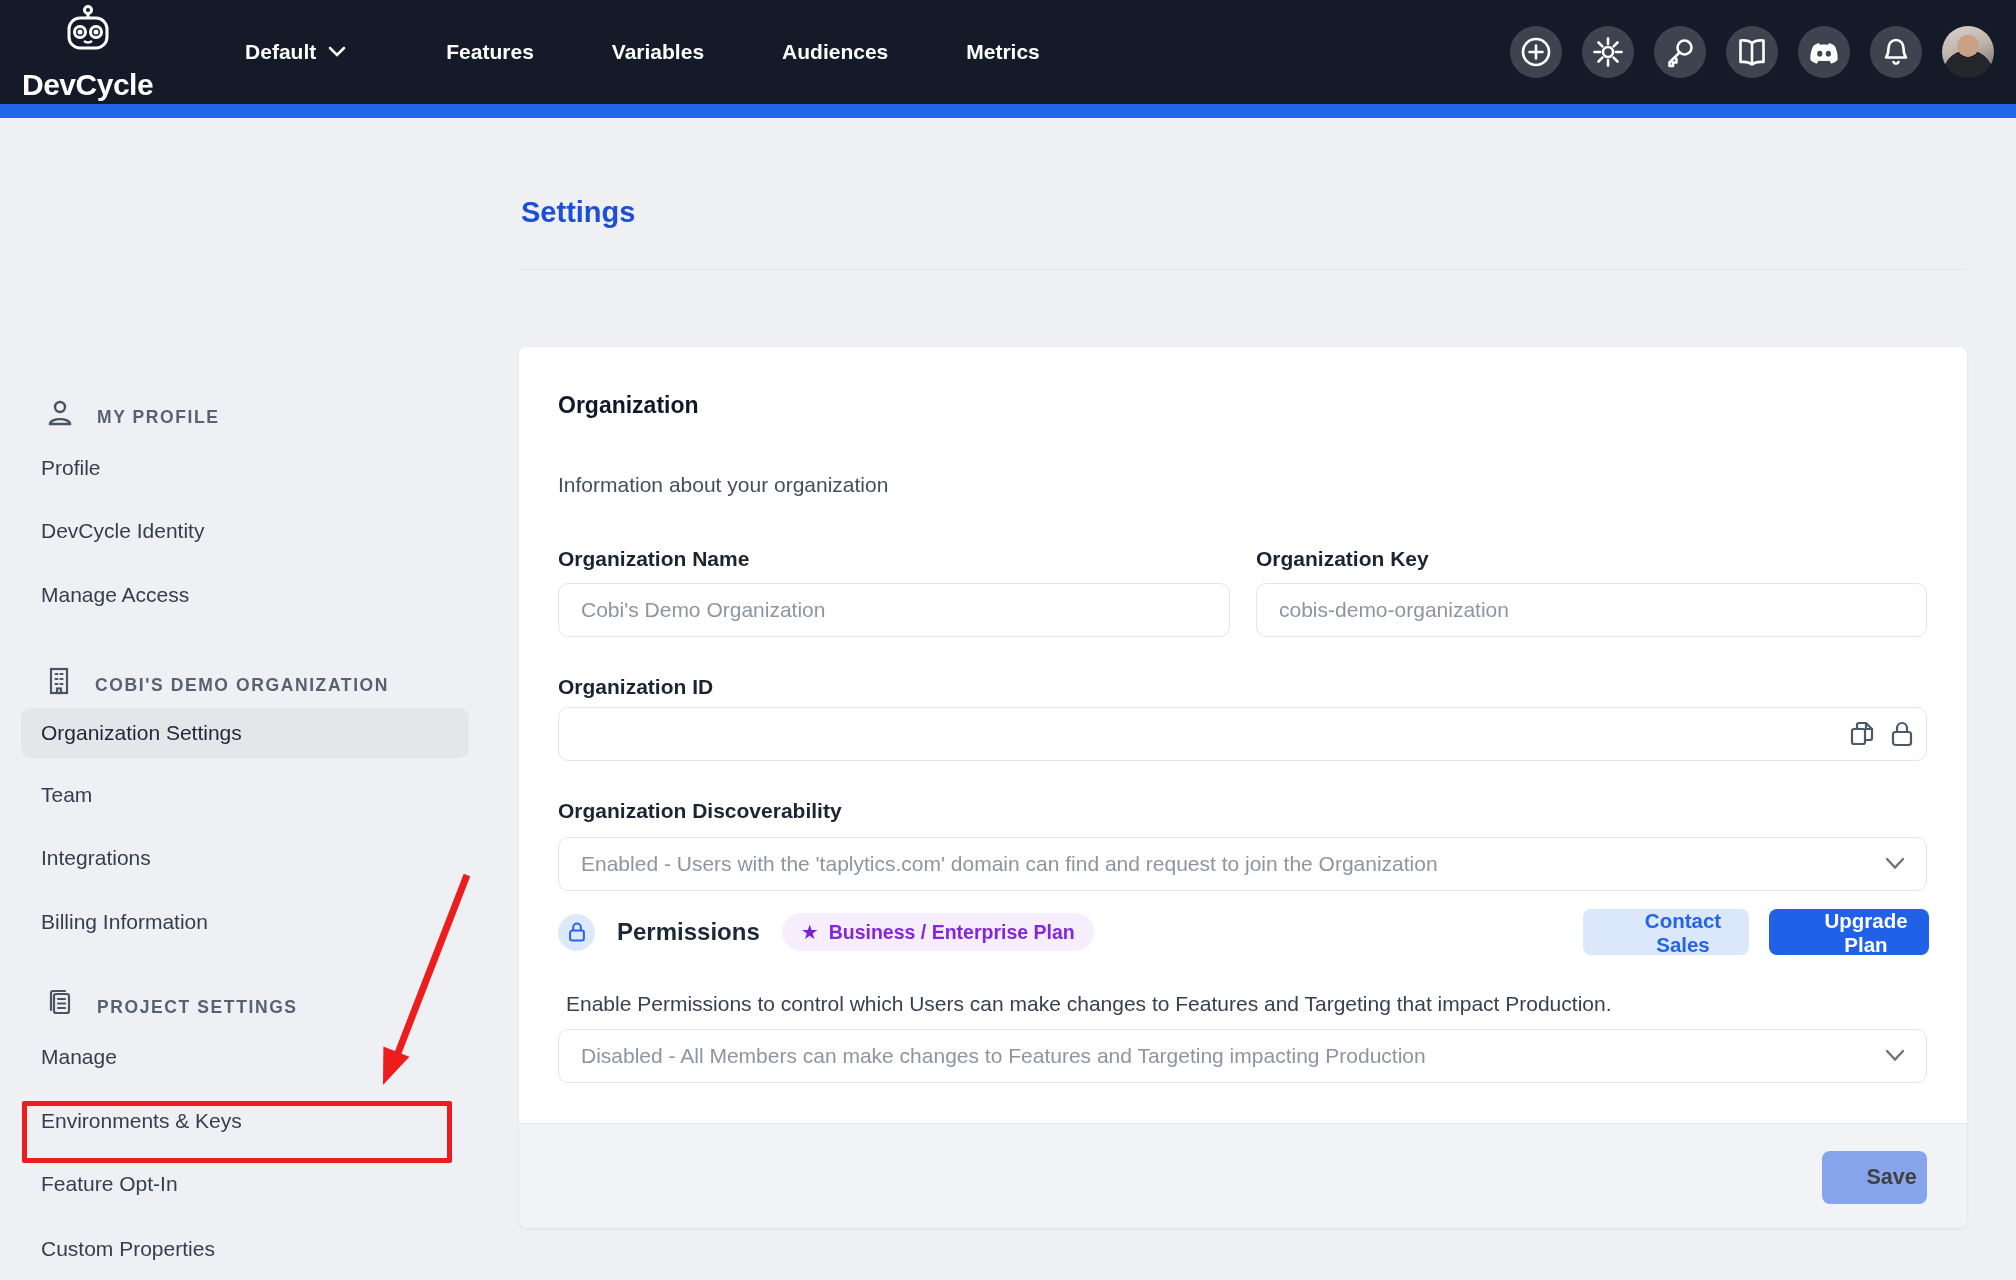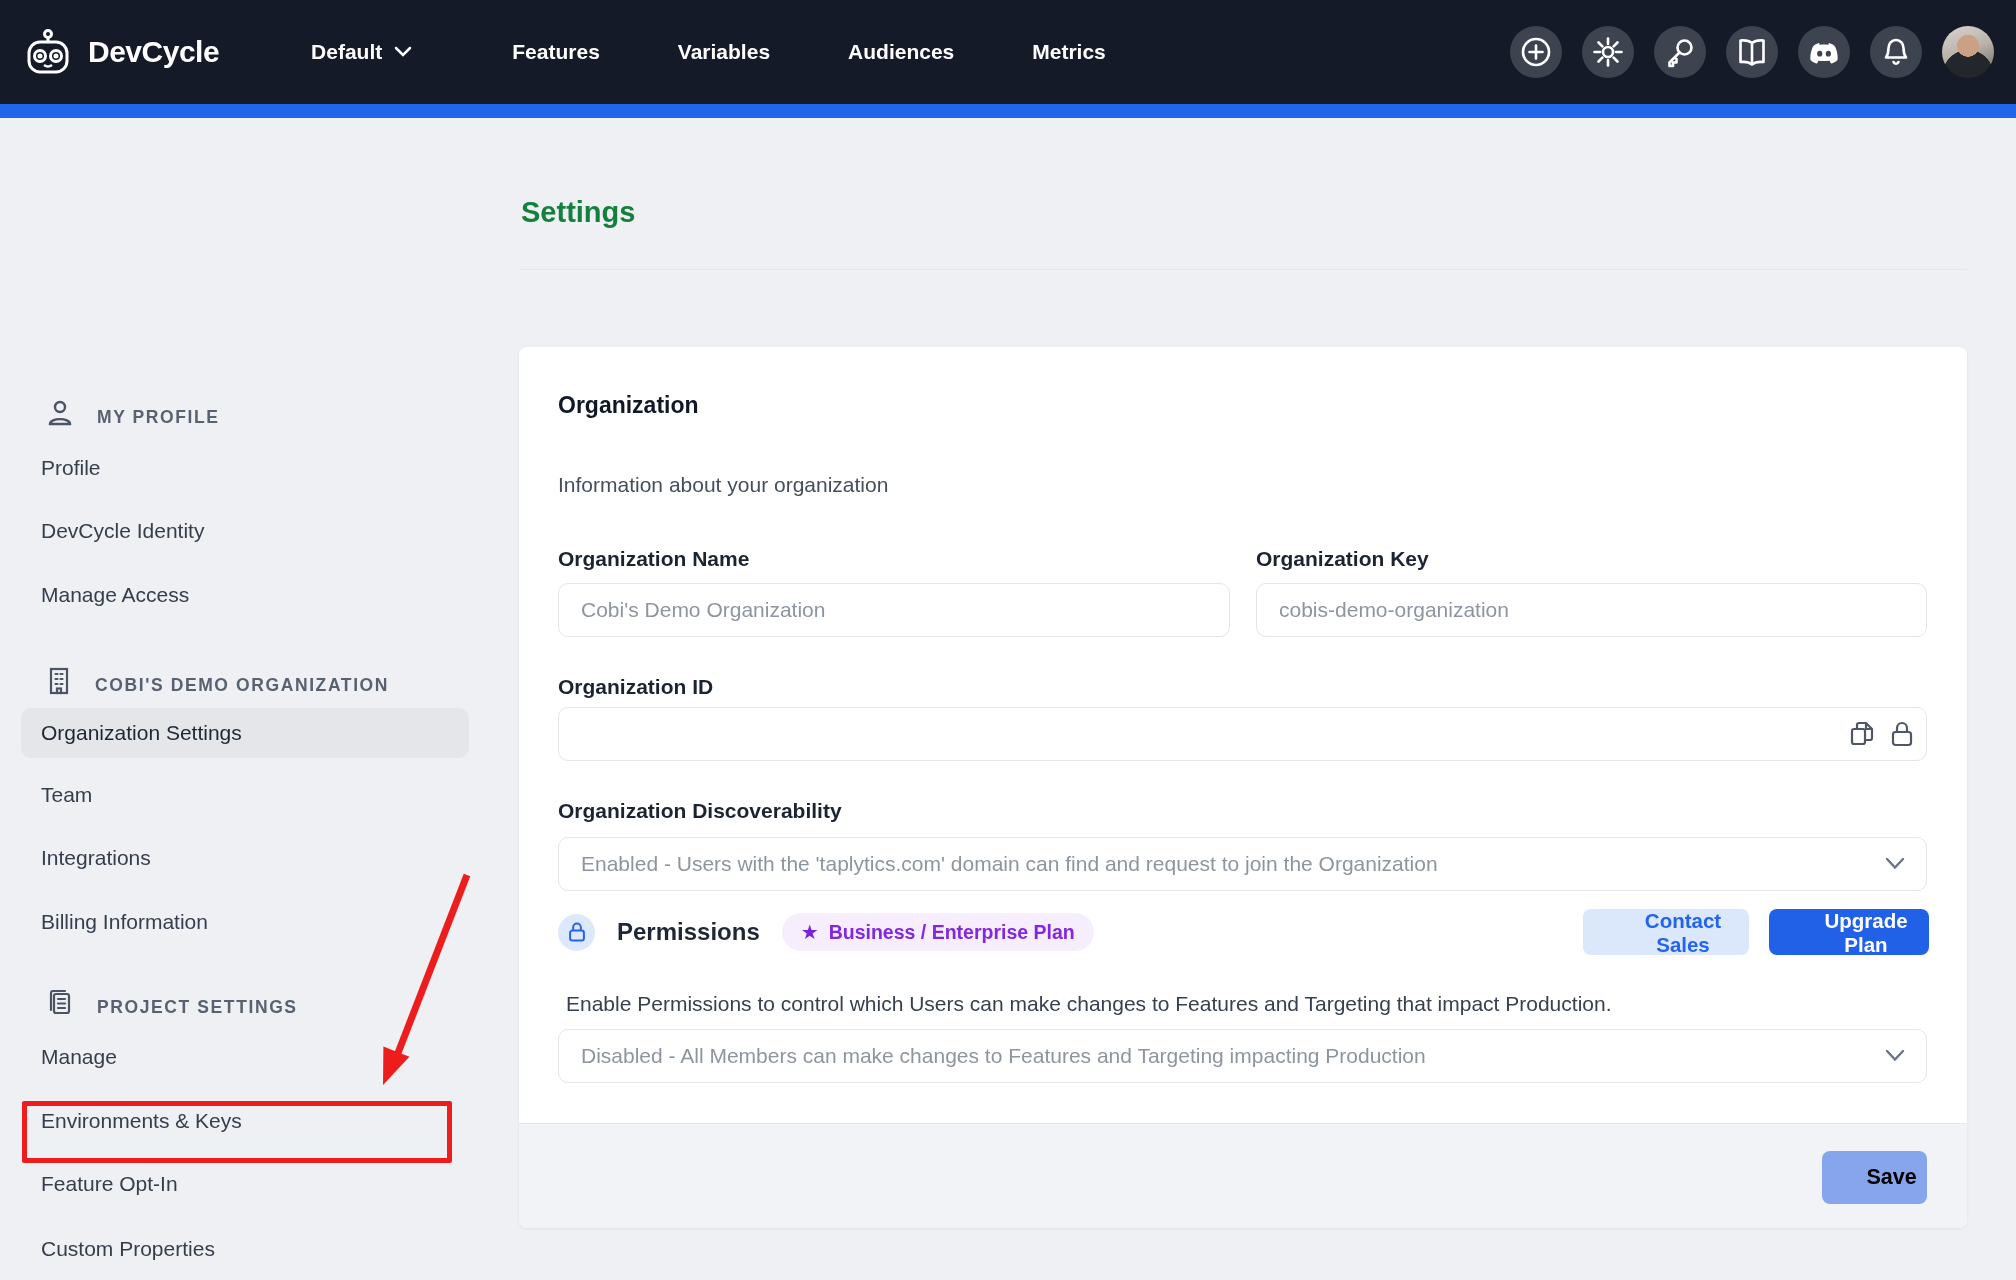--- a/index.html
+++ b/index.html
@@ -9,21 +9,21 @@
     background:#eef0f4;
     position:relative;
     overflow:hidden;
     color:#1b2431;
   }
   
   .topnav {
     position:absolute; left:0; top:0; width:2016px; height:104px;
     background:#141a28; display:flex; align-items:center;
   }
-  .brand { display:flex; align-items:center; gap:14px; margin-left:22px; cursor:pointer; }
+  .brand { display:flex; align-items:center; gap:14px; margin-left:22px; cursor:pointer;flex-direction:column; }
   .brand-name { color:#ffffff; font-size:30px; font-weight:700; letter-spacing:-0.5px; }
   .proj-select { display:flex; align-items:center; gap:12px; margin-left:92px; cursor:pointer; }
   .proj-select span { color:#ffffff; font-size:21px; font-weight:600; }
   .nav-links { display:flex; align-items:center; gap:78px; margin-left:100px; }
   .nav-link { color:#ffffff; font-size:21px; font-weight:600; cursor:pointer; }
   .nav-right { position:absolute; right:22px; top:0; height:104px; display:flex; align-items:center; gap:20px; }
   .icon-circle {
     width:52px; height:52px; border-radius:50%; background:#3d4450;
     display:flex; align-items:center; justify-content:center; cursor:pointer;
   }
@@ -45,21 +45,21 @@
   }
   .side-heading .hicon { color:#4a5463; display:flex; }
   .side-item {
     position:absolute; left:41px; font-size:21px; color:#343e4c; cursor:pointer; white-space:nowrap;
   }
   .side-item.active-pill {
     left:21px; width:448px; padding:13px 0 13px 20px;
     background:#e4e6e9; border-radius:10px; color:#1e2835;
   }
   
-  .page-title { position:absolute; left:521px; top:196px; font-size:29px; font-weight:700; color:#15803d; }
+  .page-title { position:absolute; left:521px; top:196px; font-size:29px; font-weight:700; color:#1d4ed8; }
   .title-divider { position:absolute; left:519px; top:269px; width:1448px; height:1px; background:#e3e6ec; }
   .card {
     position:absolute; left:519px; top:347px; width:1448px; height:881px;
     background:#ffffff; border-radius:8px; box-shadow:0 1px 3px rgba(16,24,40,0.07);
   }
   .card-title { position:absolute; left:39px; top:45px; font-size:23px; font-weight:700; color:#101828; }
   .card-subtitle { position:absolute; left:39px; top:126px; font-size:21px; color:#444e5c; }
   .field-label { position:absolute; font-size:21px; font-weight:700; color:#1b2431; }
   .input-box {
     position:absolute; height:54px; background:#ffffff;
@@ -89,21 +89,21 @@
   .btn-contact { background:#dbe7fb; color:#2464eb; width:166px; height:46px; }
   .btn-upgrade { background:#2161e8; color:#ffffff; width:160px; height:46px; }
   .perm-desc { position:absolute; left:47px; top:645px; font-size:21px; color:#38414f; }
   
   .card-footer {
     position:absolute; left:0; bottom:0; width:1448px; height:105px;
     background:#f2f3f6; border-top:1px solid #e5e7ec; border-radius:0 0 8px 8px;
   }
   .btn-save {
     position:absolute; right:40px; top:27px; width:105px; height:53px;
-    background:#87a5ec; color:#000000; font-size:21.5px;
+    background:#87a5ec; color:#404040; font-size:21.5px;
   }
   
   .anno-box {
     position:absolute; left:22px; top:1101px; width:430px; height:62px;
     border:5px solid #ee1d1d; border-radius:2px; pointer-events:none;
   }
   .anno-arrow { position:absolute; left:350px; top:850px; pointer-events:none; }
   svg { display:block; }
 </style>
 </head>

